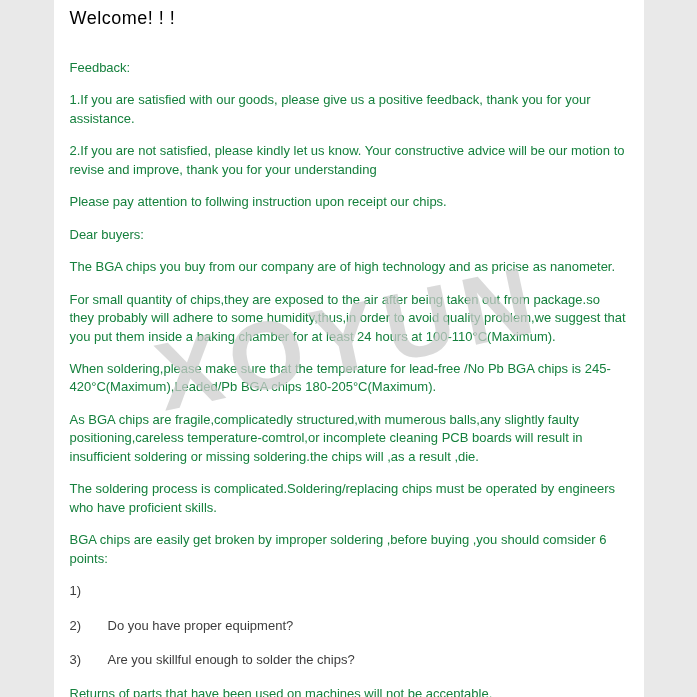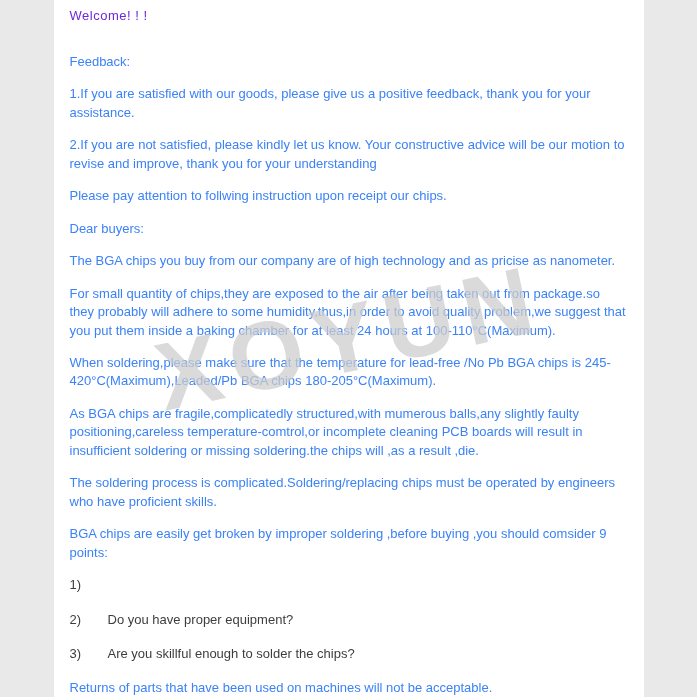--- a/index.html
+++ b/index.html
@@ -19,31 +19,31 @@
     position: relative;
     width: 558px;
     min-height: 697px;
     margin: 0 auto;
     background: #ffffff;
     padding: 8px 16px 10px 16px;
     box-sizing: content-box;
     color: #3d3d3d;
   }
   .welcome {
-    font-size: 13px;
+    font-size: 18px;
     font-weight: normal;
     margin: 0 0 30px 0;
-    color: #6d28d9;
+    color: #000000;
     letter-spacing: 0.5px;
   }
   .para {
     font-size: 13px;
     line-height: 1.42;
     margin: 0 0 14px 0;
-    color: #3b82f6;
+    color: #15803d;
   }
   .list-item {
     display: flex;
     font-size: 13px;
     line-height: 1.42;
     margin: 0 0 16px 0;
     color: #3d3d3d;
   }
   .list-num {
     width: 38px;
@@ -78,21 +78,21 @@
     <p class="para">Feedback:</p>
     <p class="para">1.If you are satisfied with our goods, please give us a positive feedback, thank you for your assistance.</p>
     <p class="para">2.If you are not satisfied, please kindly let us know. Your constructive advice will be our motion to revise and improve, thank you for your understanding</p>
     <p class="para">Please pay attention to follwing instruction upon receipt our chips.</p>
     <p class="para">Dear buyers:</p>
     <p class="para">The BGA chips you buy from our company are of  high technology and as pricise as nanometer.</p>
     <p class="para">For small quantity of chips,they are exposed to the air after being taken out from package.so they probably will adhere to some humidity,thus,in order to avoid quality problem,we suggest that you put them inside a baking chamber for at least 24 hours at 100-110°C(Maximum).</p>
     <p class="para">When soldering,please make sure that the temperature for lead-free /No Pb BGA chips is 245-420°C(Maximum),Leaded/Pb BGA chips 180-205°C(Maximum).</p>
     <p class="para">As BGA chips are fragile,complicatedly structured,with mumerous balls,any slightly faulty positioning,careless temperature-comtrol,or incomplete cleaning PCB boards will result in insufficient soldering or missing soldering.the chips will ,as a result ,die.</p>
     <p class="para">The soldering process is complicated.Soldering/replacing chips must be operated by engineers who have proficient skills.</p>
-    <p class="para">BGA chips are easily get broken by improper soldering ,before buying ,you should comsider 9 points:</p>
+    <p class="para">BGA chips are easily get broken by improper soldering ,before buying ,you should comsider 6 points:</p>
 
     <div class="list-item">
       <span class="list-num">1)</span>
     </div>
     <div class="list-item">
       <span class="list-num">2)</span>
       <span class="list-text">Do you have proper equipment?</span>
     </div>
     <div class="list-item">
       <span class="list-num">3)</span>

